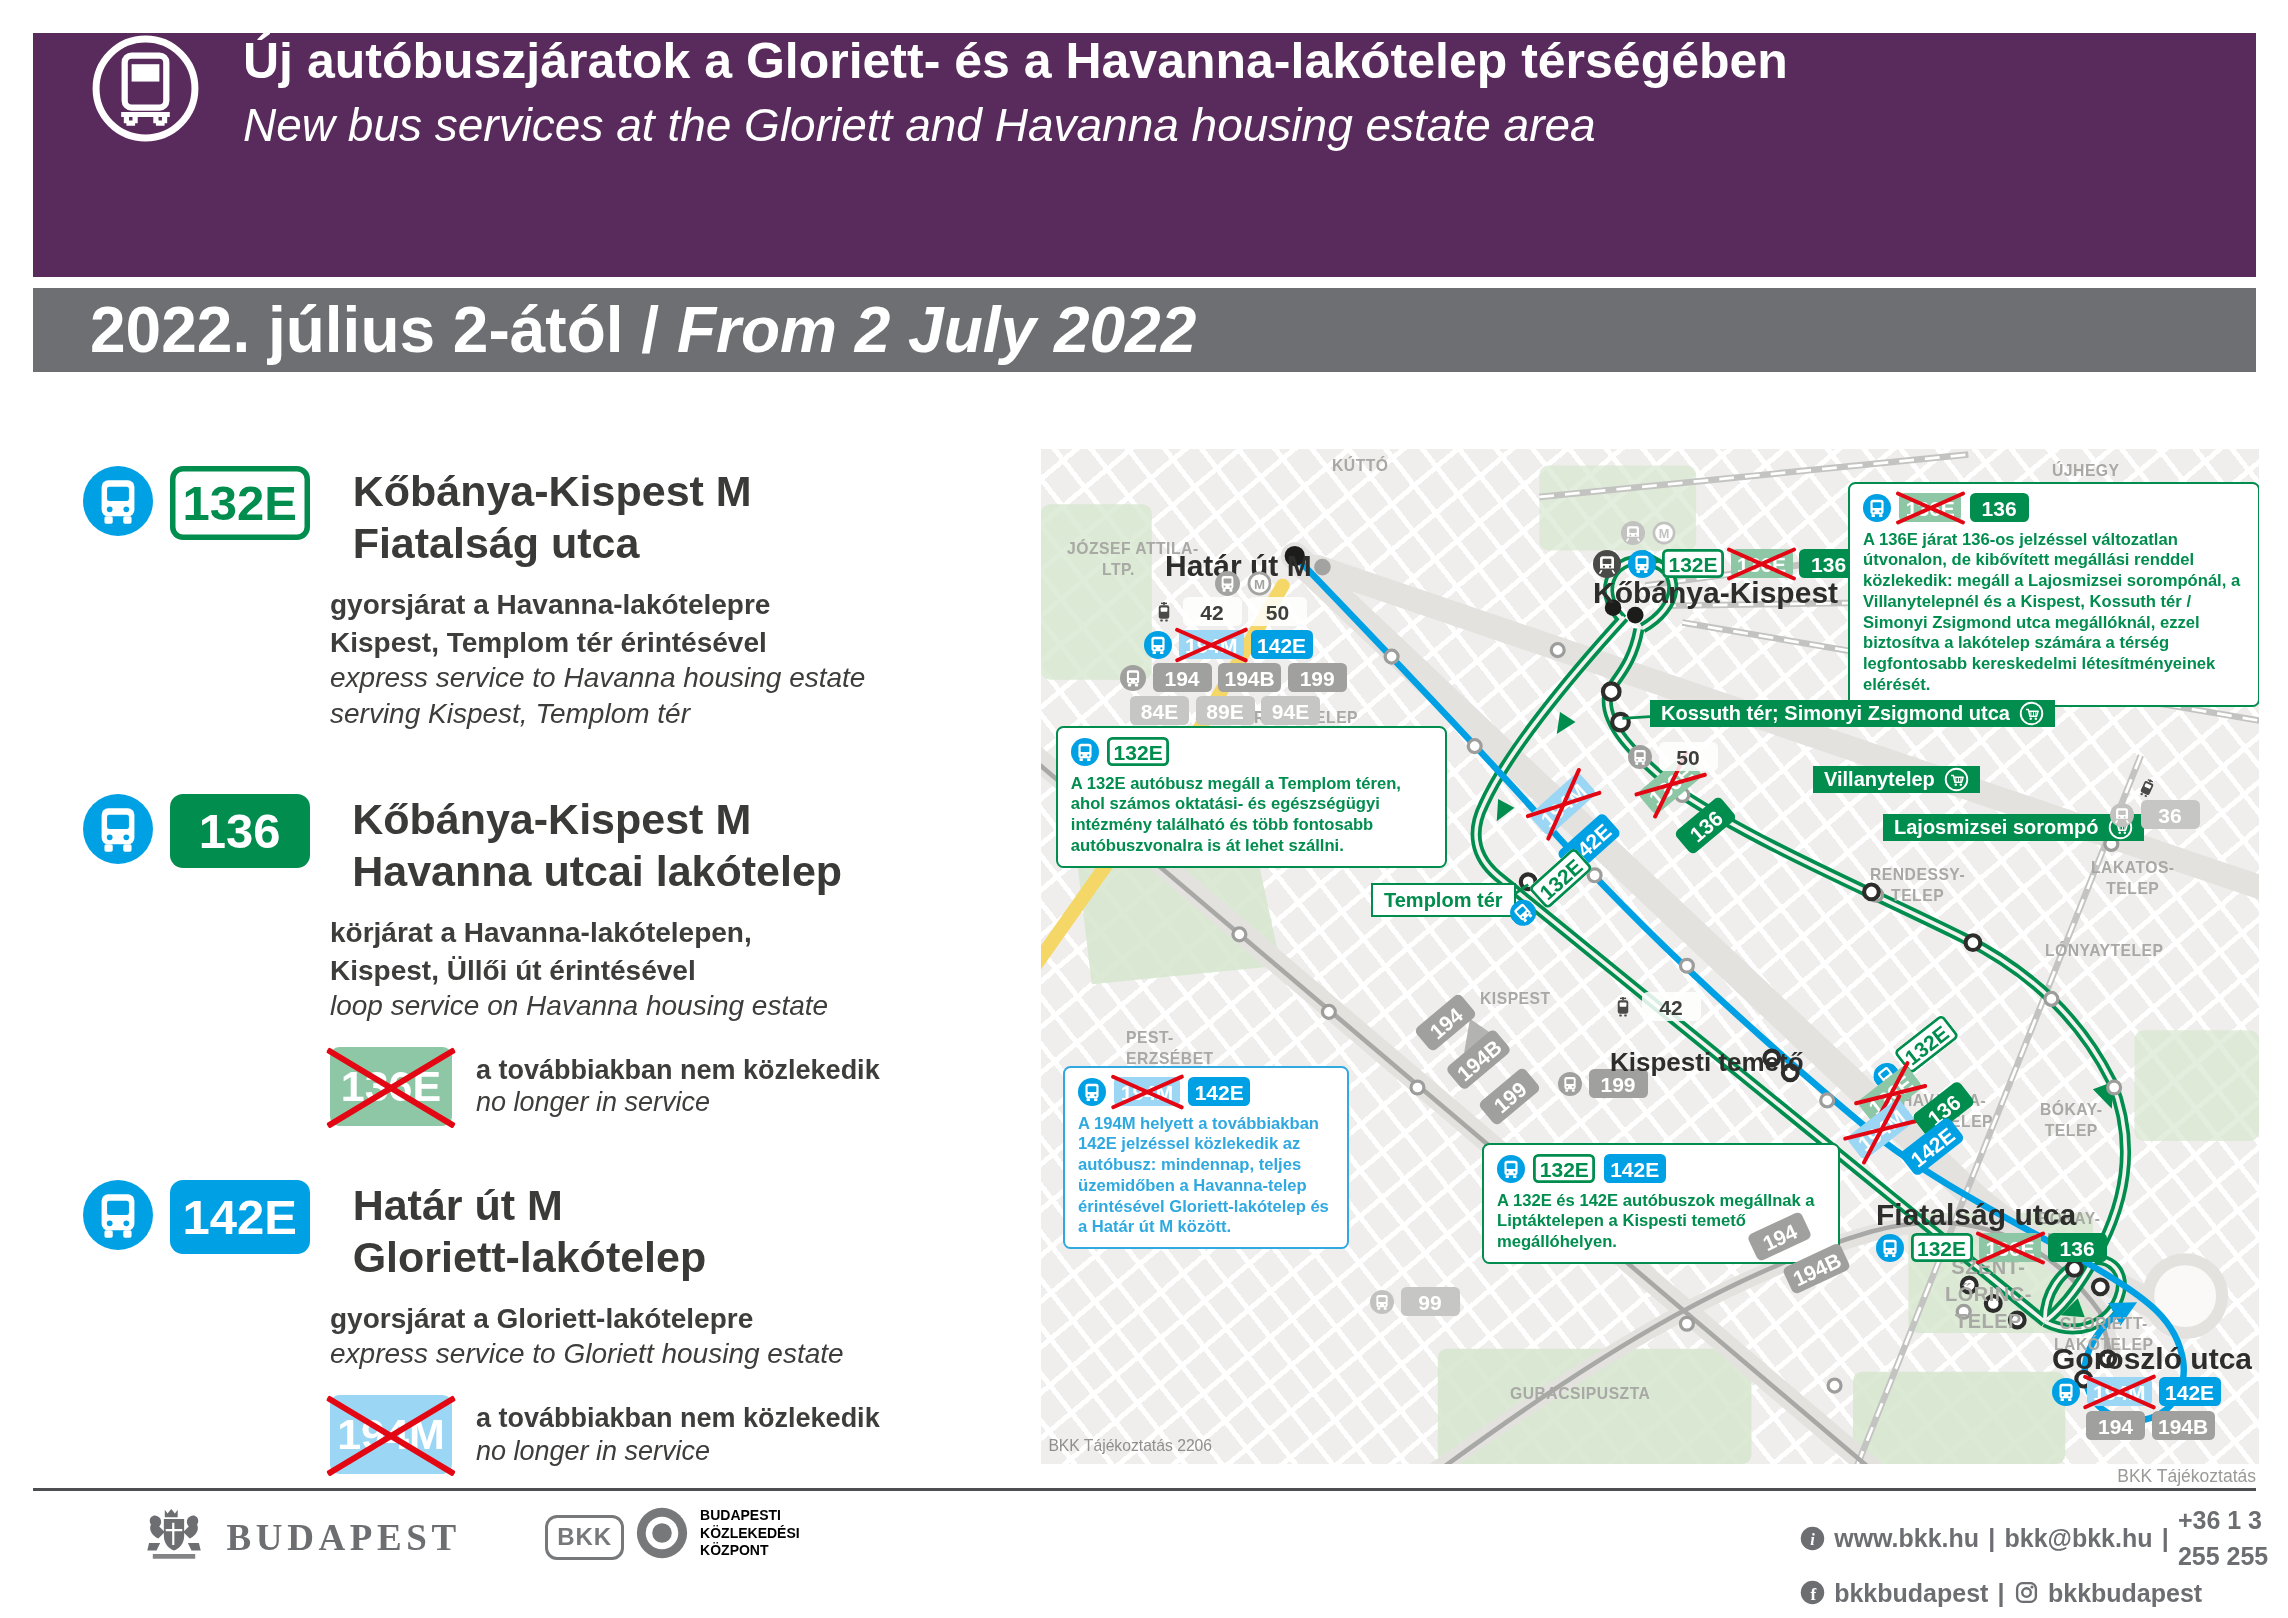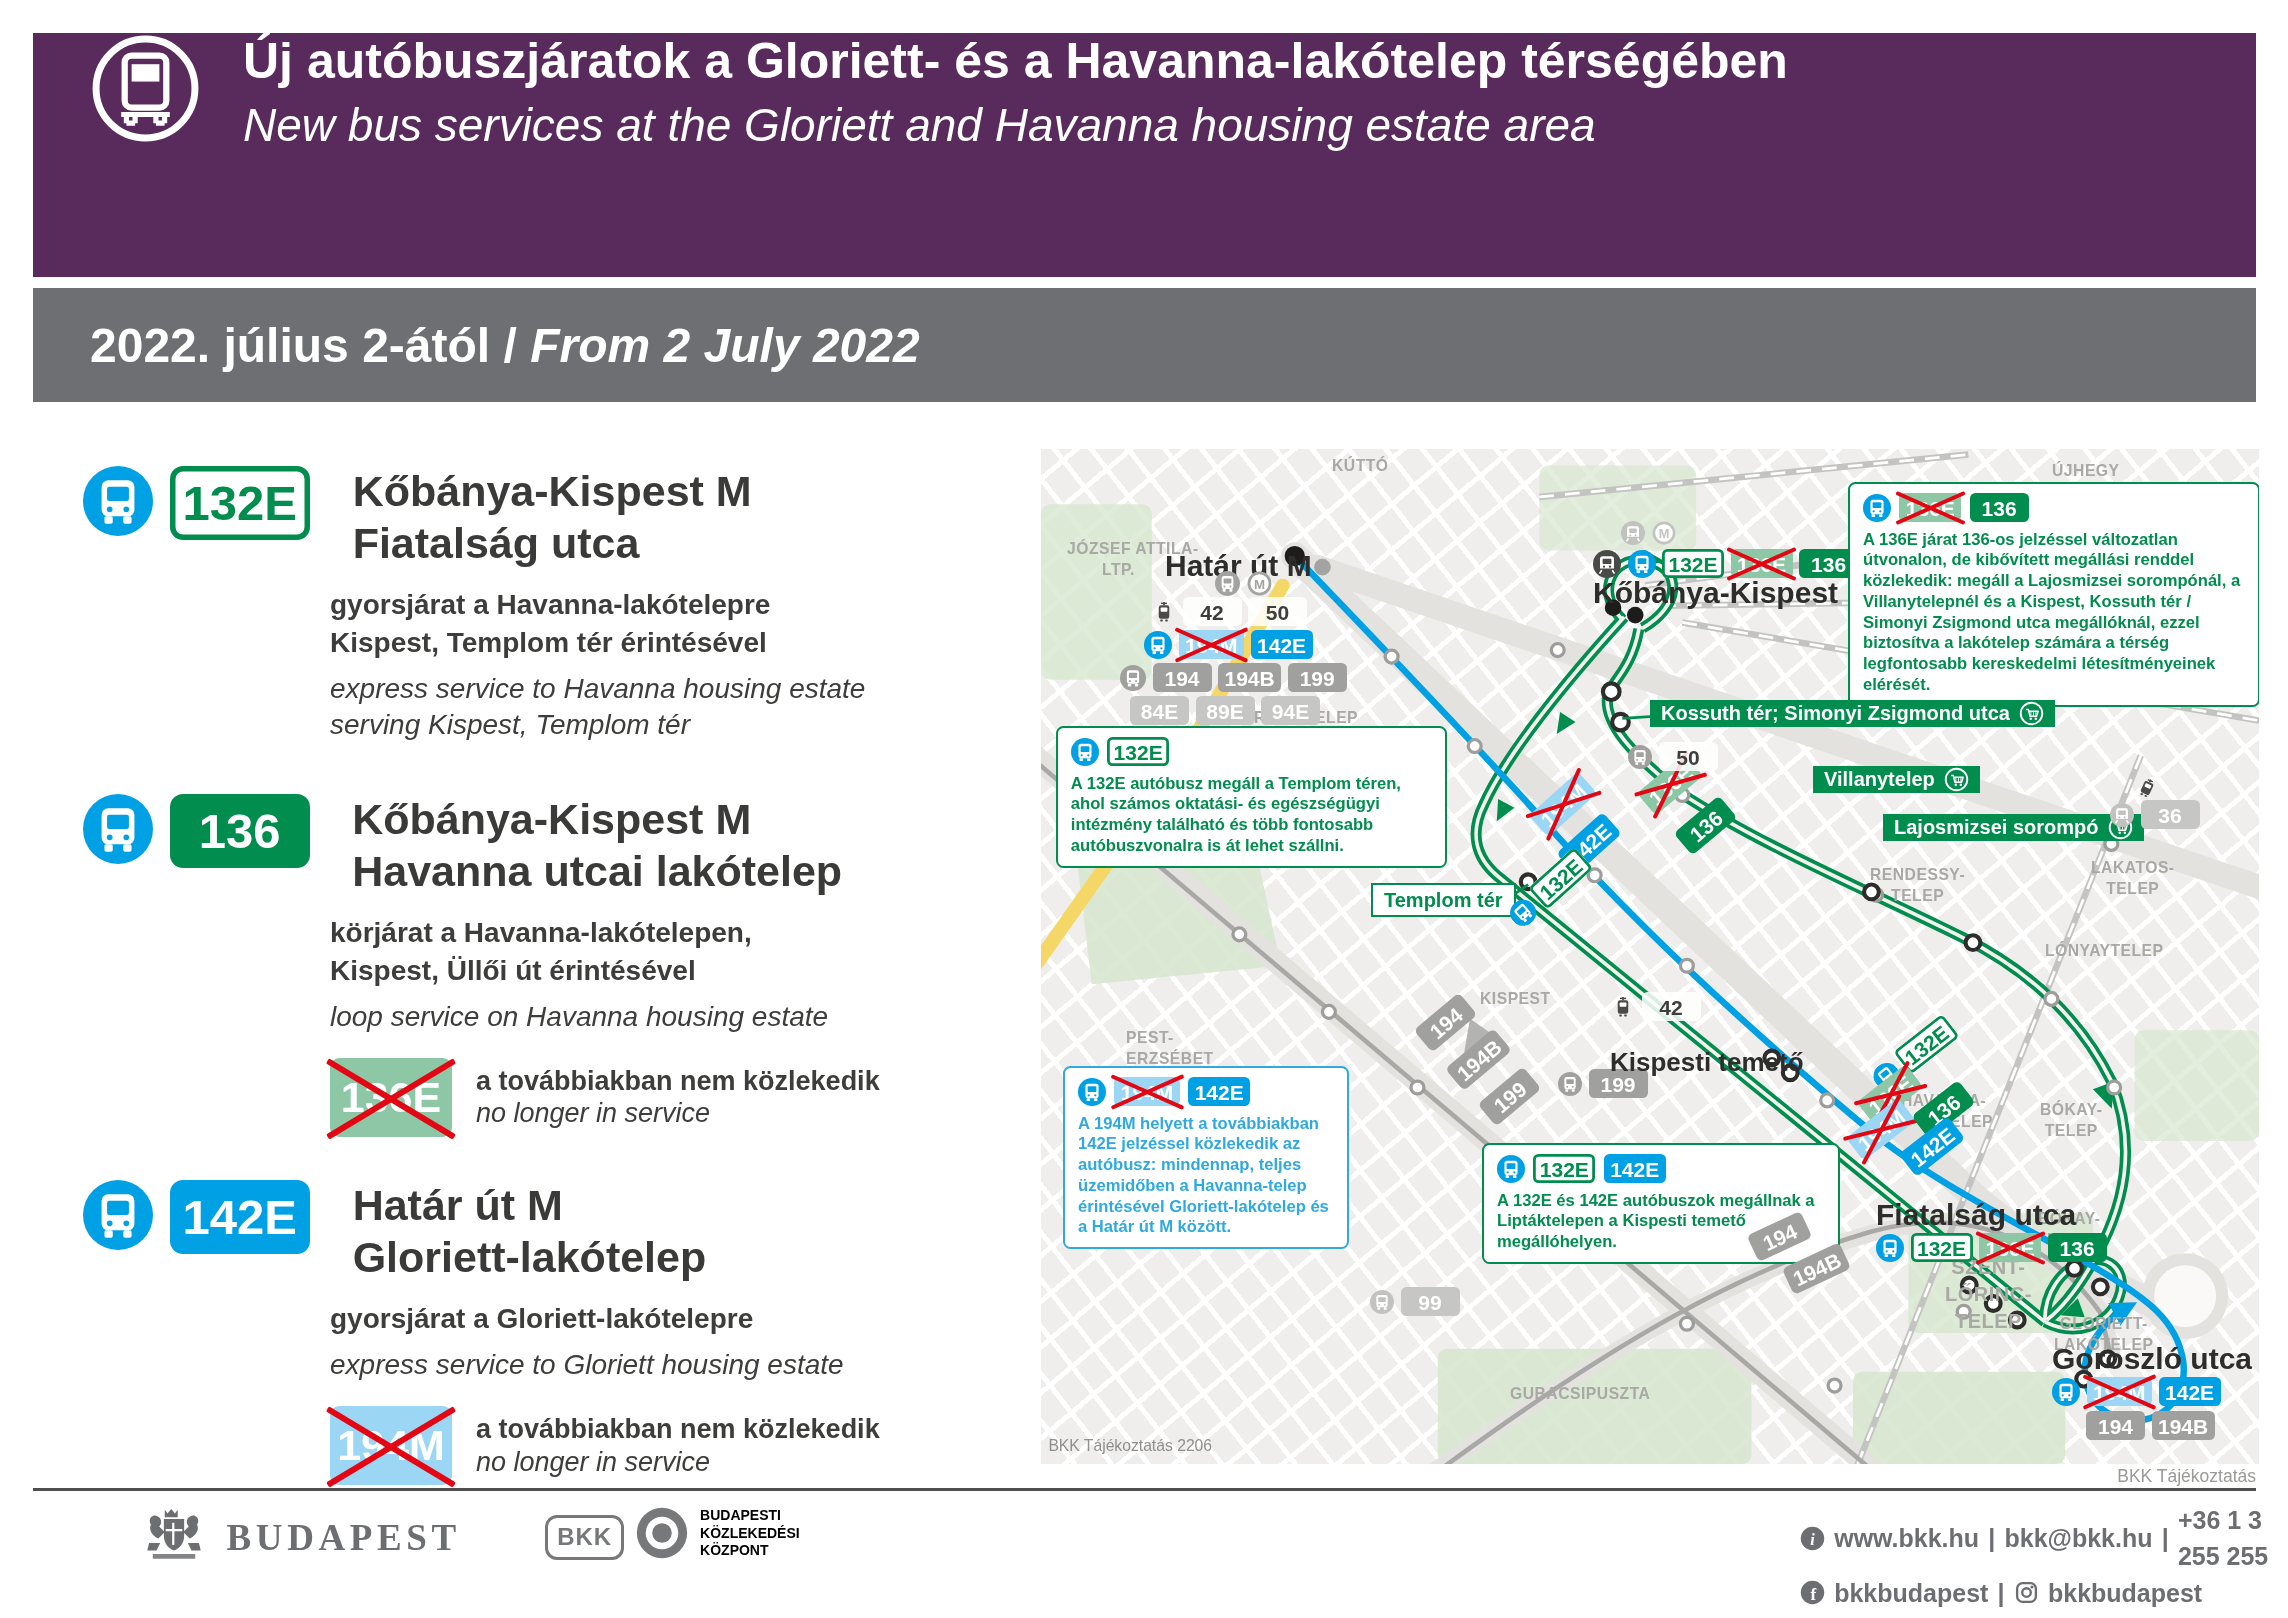--- a/index.html
+++ b/index.html
@@ -4,22 +4,22 @@
 <style>
   html,body{margin:0;padding:0}
   body{width:2289px;height:1619px;position:relative;background:#fff;
        font-family:"Liberation Sans",sans-serif;color:#3d3d3c;overflow:hidden}
 
   
   .band-purple{position:absolute;left:33px;top:33px;right:33px;height:244px;background:#582b5c;
     display:flex;gap:42px;padding-left:57px;box-sizing:border-box;color:#fff}
   .band-purple .t1{font-size:50px;font-weight:bold;line-height:1.15}
   .band-purple .t2{font-size:46px;font-style:italic;margin-top:9.2px;line-height:1.1}
-  .band-gray{position:absolute;left:33px;top:288px;right:33px;height:114px;background:#6e6f72;
-    display:flex;align-items:center;padding-left:57px;color:#fff;font-size:48px;font-weight:bold}
+  .band-gray{position:absolute;left:33px;top:288px;right:33px;height:84px;background:#6e6f72;
+    display:flex;align-items:center;padding-left:57px;color:#fff;font-size:64px;font-weight:bold}
   .band-gray .en{font-style:italic}
 
   
   .b{display:inline-flex;align-items:center;justify-content:center;font-weight:bold;color:#fff;
      border-radius:5.5px;line-height:1;box-sizing:border-box;flex:0 0 auto}
   .b.sm{height:29px;min-width:59px;padding:1.8px 6.5px 0;font-size:21px}
   .b.green{background:#008d4e}
   .b.blue{background:#00a0e4}
   .b.gray{background:#a0a09f}
   .b.lgray{background:#c6c6c4}
@@ -37,21 +37,21 @@
   .b.disc{height:79px;min-width:122px;font-size:43px;border-radius:9.2px}
   .b.disc.crossed::before,.b.disc.crossed::after{left:-13px;right:-13px;height:5.5px}
   .b.disc.crossed::before{transform:rotate(31deg)}
   .b.disc.crossed::after{transform:rotate(-31deg)}
 
   
   .entry{position:absolute;left:83px;width:932px}
   .entry .head{display:flex;align-items:flex-start;gap:16.6px}
   .entry .titles{font-size:43px;font-weight:bold;color:#3a3a39;line-height:1.2;white-space:nowrap;margin-left:26px}
   .entry .desc{margin:18.5px 0 0 247px;font-size:28px;font-weight:bold;line-height:1.22;white-space:nowrap}
-  .entry .desc.it{font-style:italic;font-weight:normal;margin-top:12px}
+  .entry .desc.it{font-style:italic;font-weight:normal;margin-top:1px}
   .entry .disc-row{display:flex;align-items:center;gap:24px;margin:24px 0 0 247px}
   .entry .disc-note .hu{font-size:27px;font-weight:bold;line-height:1.2}
   .entry .disc-note .en{font-size:27px;font-style:italic;line-height:1.2}
 
   
   .map{position:absolute;left:1041px;top:449px;width:1218px;height:1015px;overflow:hidden;
     background-color:#efeeec;
     background-image:repeating-linear-gradient(52deg,rgba(255,255,255,0) 0 24px,#fff 24px 29px),
                      repeating-linear-gradient(-40deg,rgba(255,255,255,0) 0 30px,#fff 30px 35px)}
   .map svg.base{position:absolute;left:0;top:0}

